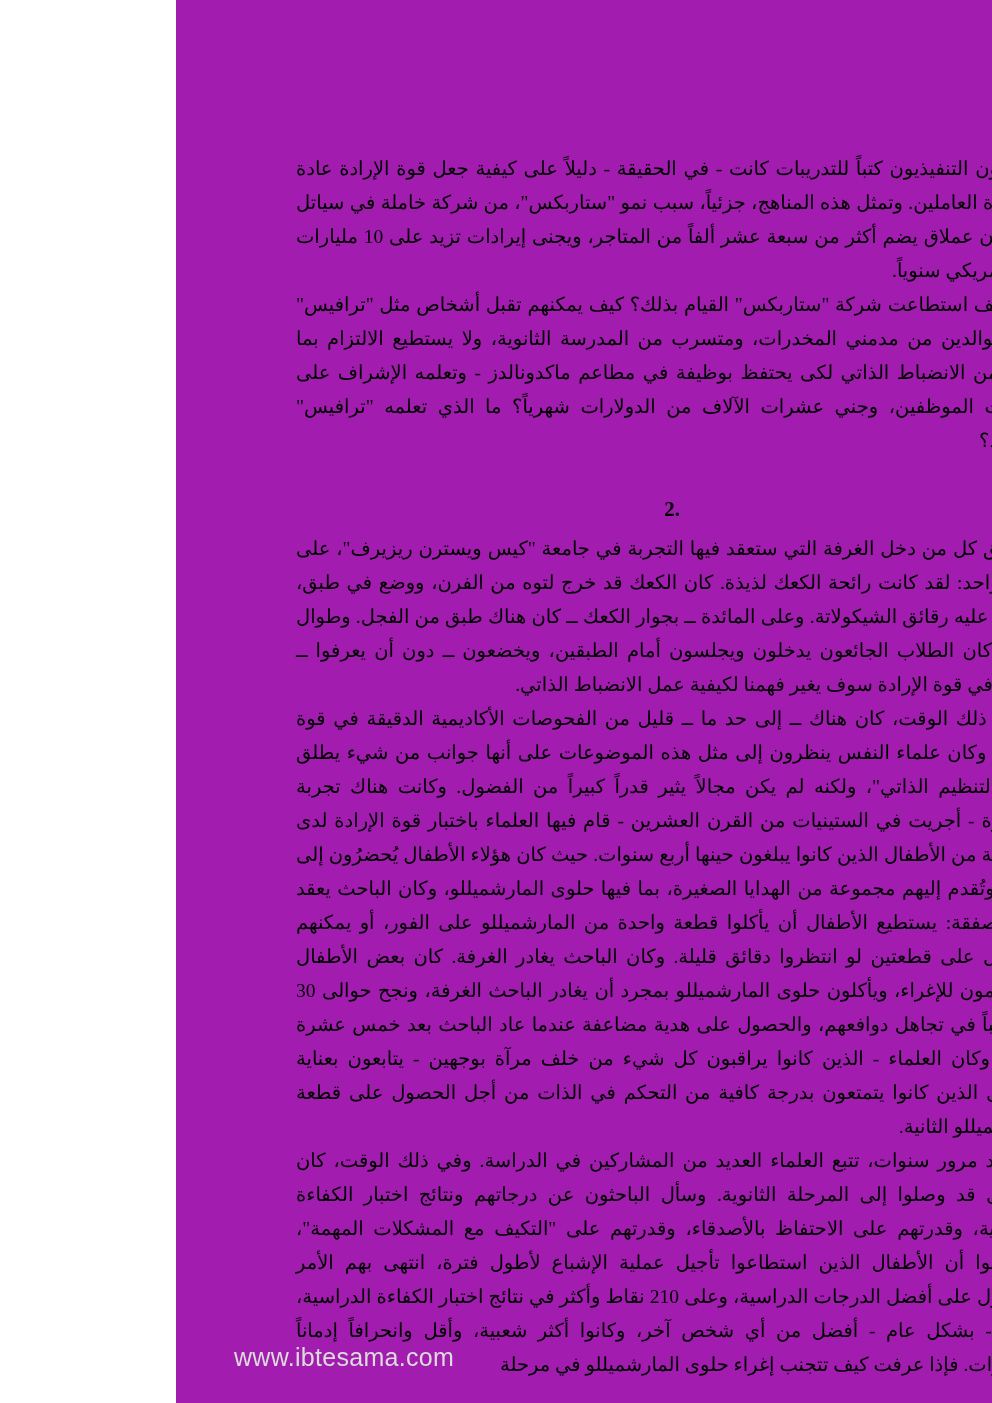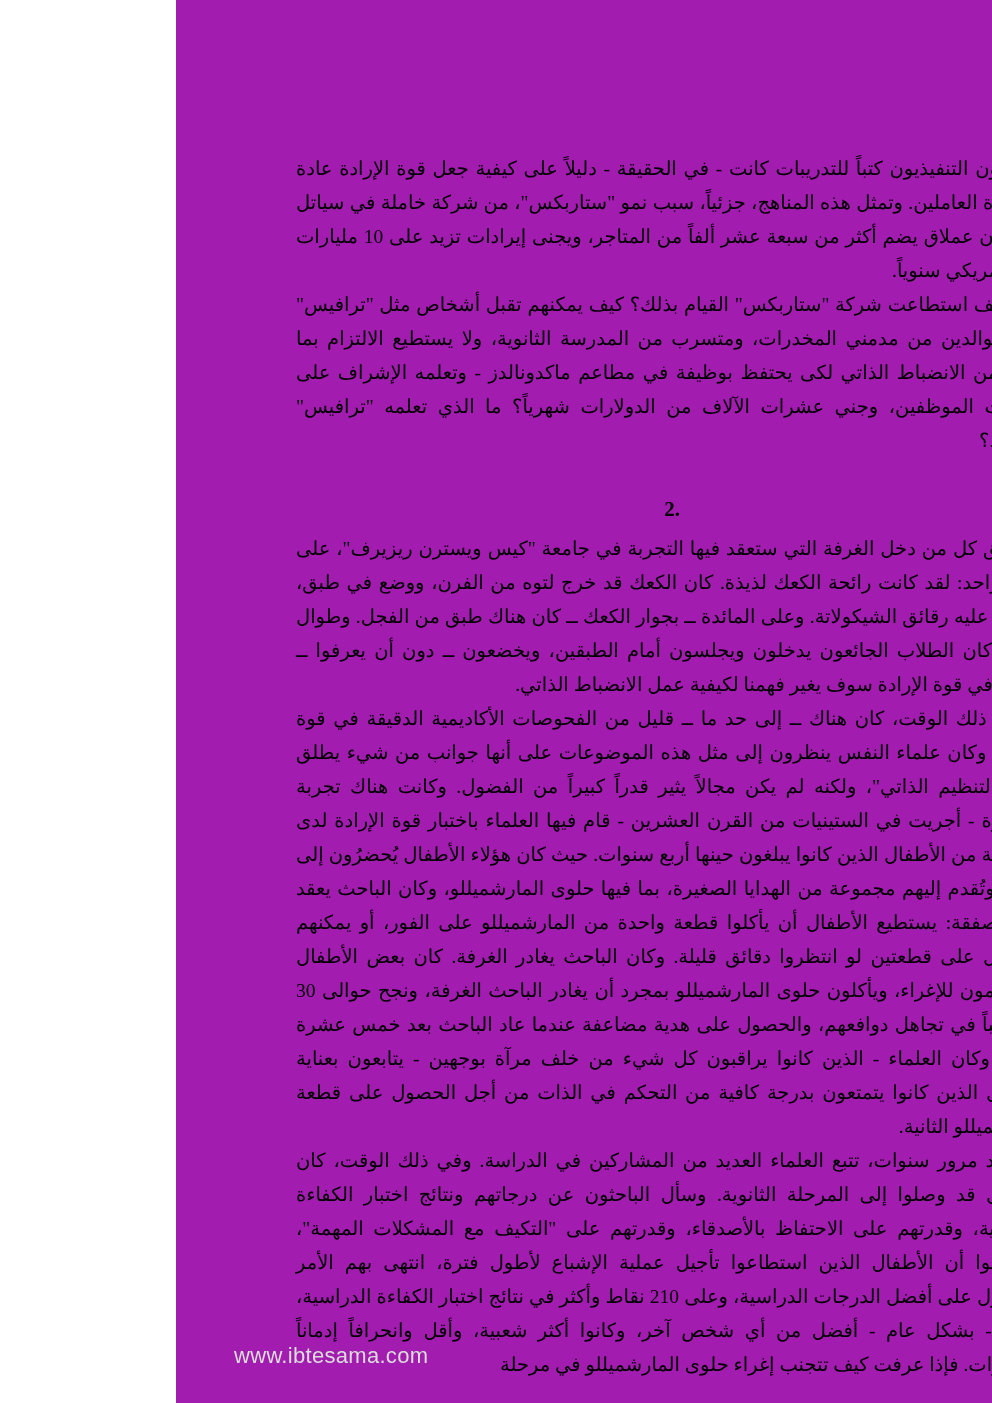--- a/index.html
+++ b/index.html
@@ -50,21 +50,21 @@
   .spacer-before-heading { height: 34px; }
   .spacer-after-heading { height: 6px; }
   .watermark {
     position: absolute;
     left: 58px;
     top: 1343px;
     direction: ltr;
     text-align: left;
     color: #dcdcdc;
     font-family: "Liberation Sans", "DejaVu Sans", sans-serif;
-    font-size: 22px;
+    font-size: 25px;
     letter-spacing: 0.3px;
     white-space: nowrap;
     user-select: none;
   }
 </style>
 </head>
 <body>
 
 <div class="page">
 

